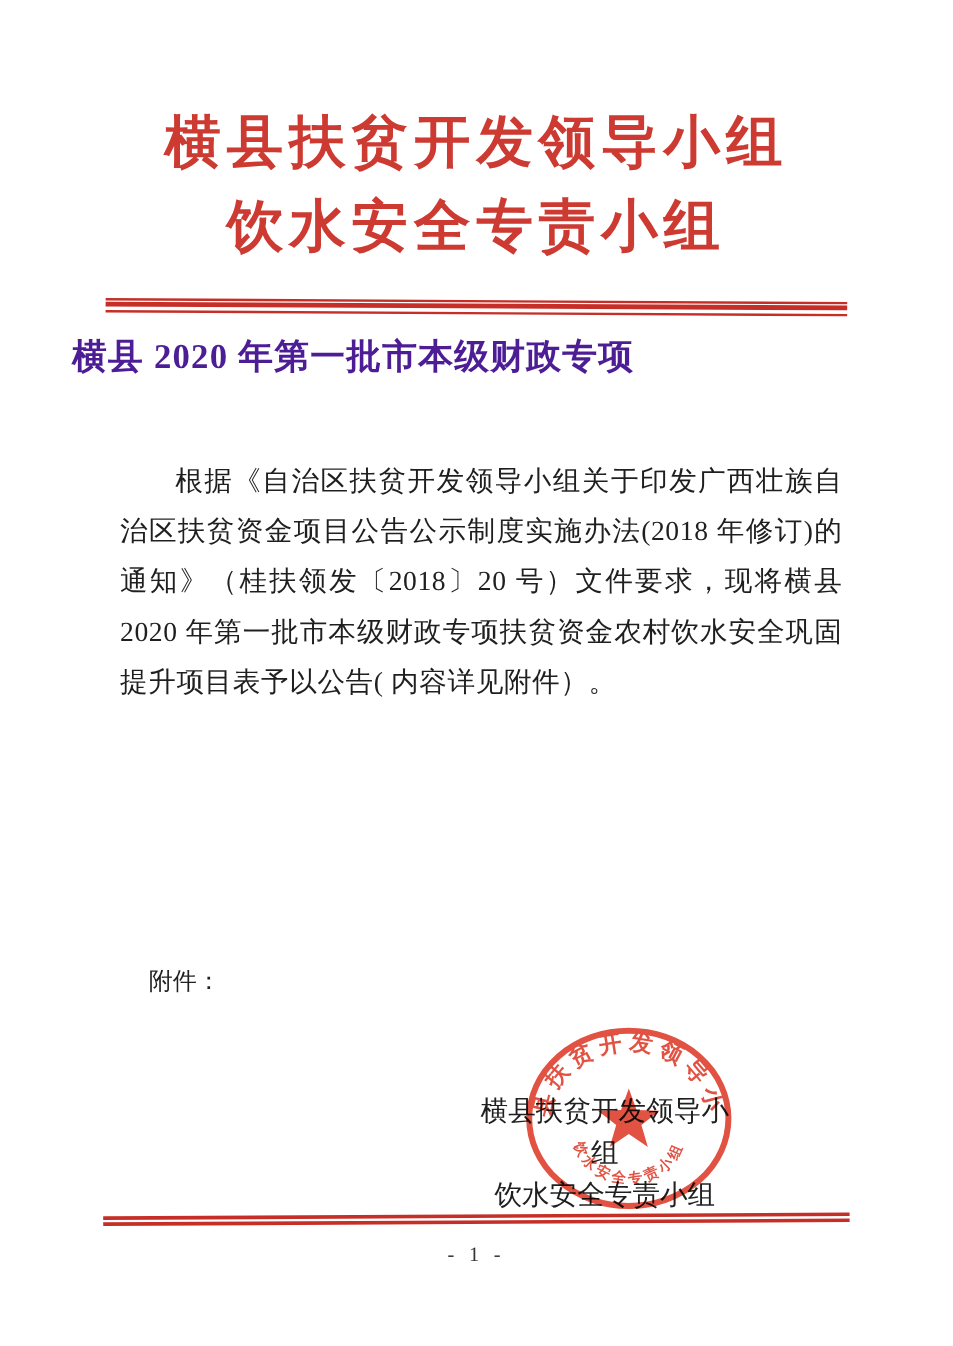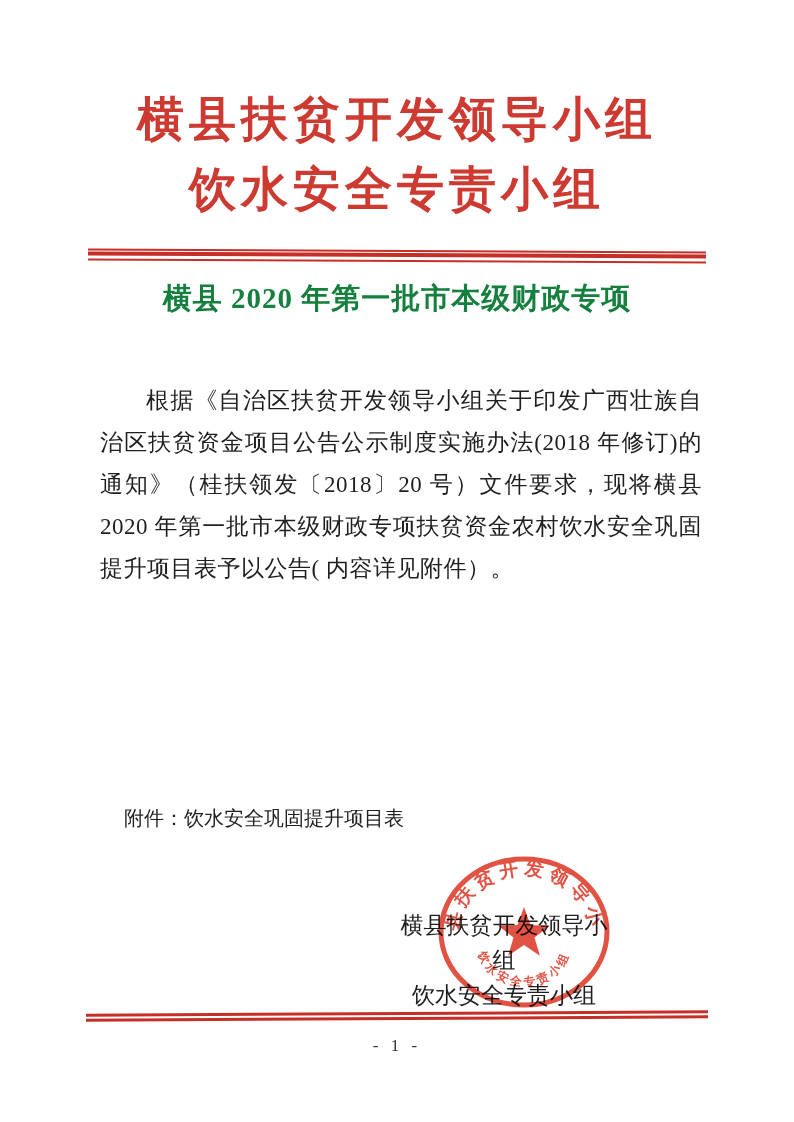--- a/index.html
+++ b/index.html
@@ -29,25 +29,25 @@
     position: absolute; top: 250px; left: 88px; width: 618px;
     transform: rotate(0.30deg);
   }
   .rule-header .r1 { height: 2px; background: #c62f28; margin-bottom: 1px; }
   .rule-header .r2 { height: 4px; background: #c62f28; margin-bottom: 3px; }
   .rule-header .r3 { height: 2px; background: #c62f28; }
 
   
   .doc-title {
     position: absolute; top: 276px; left: 60px; right: 60px;
-    text-align: center;
+    text-align: left;
     font-weight: bold;
     font-size: 29px;
     line-height: 44px;
-    color: #15803d;
+    color: #4c1d95;
     letter-spacing: 1px;
   }
 
   
   .body-para {
     position: absolute; top: 380px; left: 100px; width: 602px;
     font-size: 23px;
     line-height: 42px;
     text-align: justify;
     text-indent: 2em;
@@ -121,21 +121,20 @@
   <div class="doc-title">
     <div>横县 2020 年第一批市本级财政专项</div>
   </div>
 
   <div class="body-para">根据《自治区扶贫开发领导小组关于印发广西壮族自治区扶贫资金项目公告公示制度实施办法(2018 年修订)的通知》（桂扶领发〔2018〕20 号）文件要求，现将横县 2020 年第一批市本级财政专项扶贫资金农村饮水安全巩固提升项目表予以公告( 内容详见附件）。</div>
 
 
   <div class="attachment">
     <span class="label">附件：</span>
     <span class="content">
-      <div>饮水安全巩固提升项目表</div>
     </span>
   </div>
 
   <div class="signature">
     <div>横县扶贫开发领导小组</div>
     <div>饮水安全专责小组</div>
   </div>
 
   <svg class="seal" width="180" height="162" viewBox="0 0 180 162">
     <defs>

